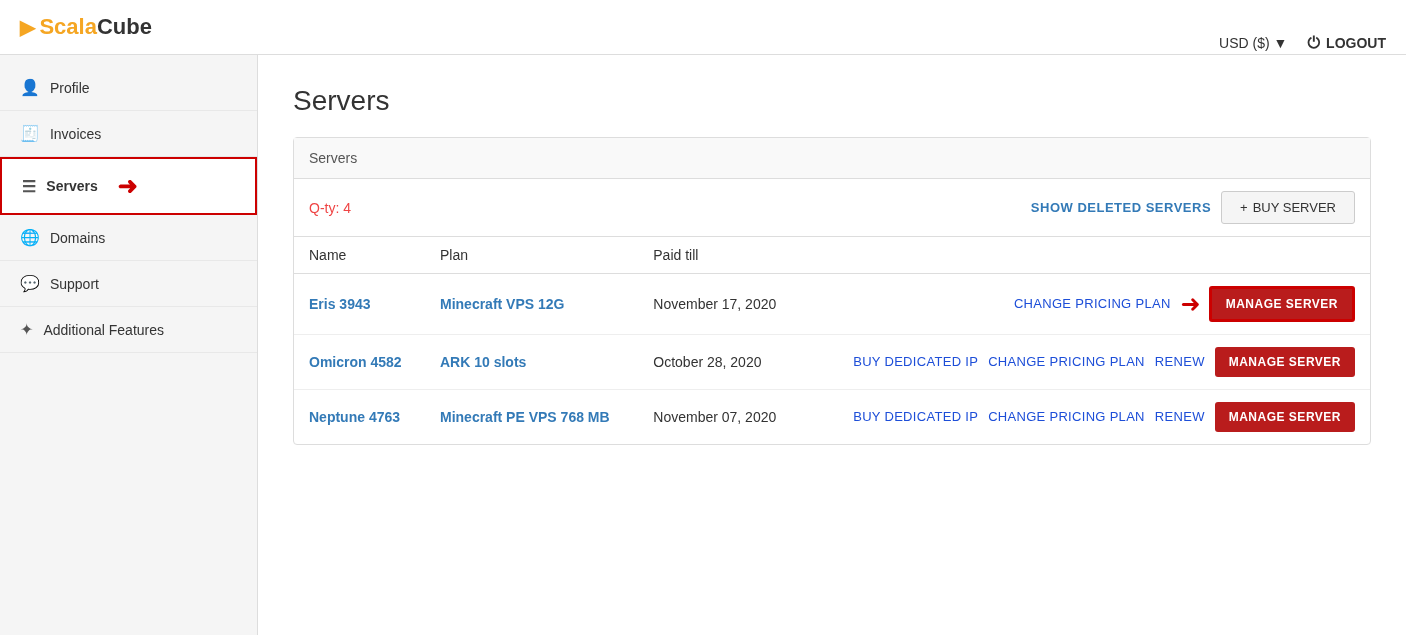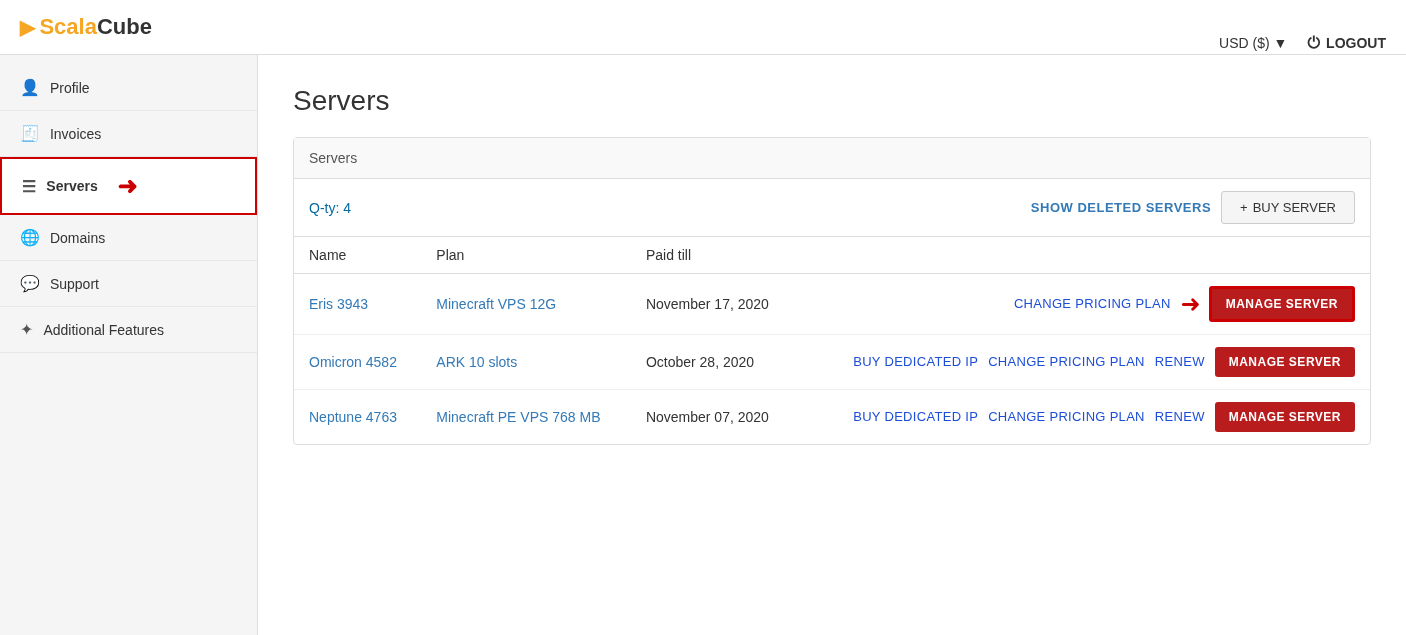--- a/index.html
+++ b/index.html
@@ -117,21 +117,21 @@
     .panel-toolbar {
       display: flex;
       align-items: center;
       padding: 12px 15px;
       border-bottom: 1px solid #ddd;
       gap: 10px;
     }
     .qty-label {
       flex: 1;
       font-size: 14px;
-      color: #0369a1;
+      color: #ef4444;
     }
     .show-deleted-btn {
       background: none;
       border: none;
       color: #337ab7;
       cursor: pointer;
       font-size: 13px;
       text-transform: uppercase;
       font-weight: bold;
       letter-spacing: 0.5px;
@@ -167,20 +167,21 @@
       border-bottom: 1px solid #eee;
       font-size: 14px;
       color: #333;
       vertical-align: middle;
     }
     .servers-table tr:last-child td { border-bottom: none; }
     .servers-table .link-blue {
       color: #337ab7;
       cursor: pointer;
       text-decoration: none;
+      font-weight: bold;
     }
     .action-cell {
       text-align: right;
       white-space: nowrap;
     }
     .action-cell .link-action {
       color: #1d4ed8;
       cursor: pointer;
       font-size: 13px;
       text-transform: uppercase;

